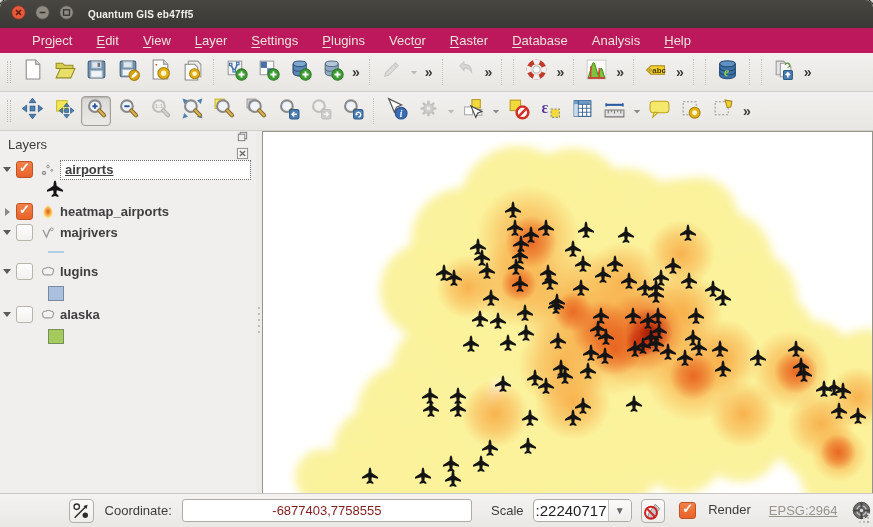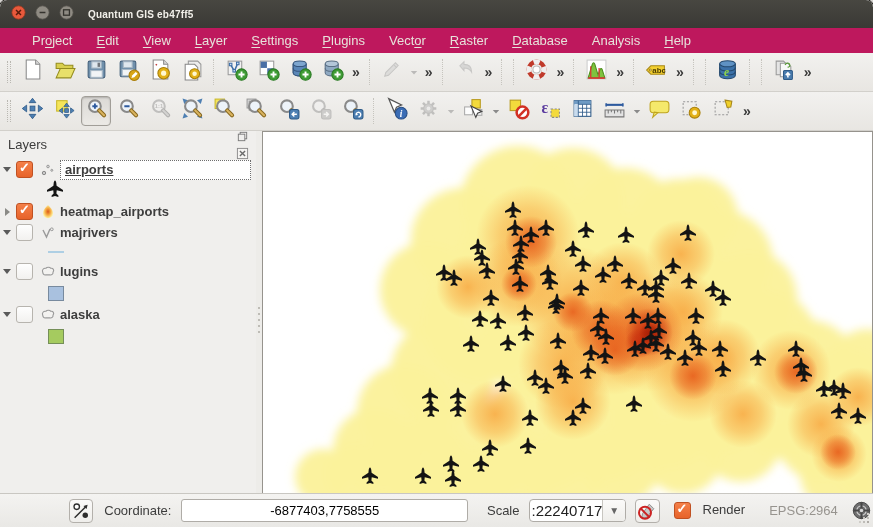--- a/index.html
+++ b/index.html
@@ -60,30 +60,30 @@
                    background:repeating-linear-gradient(#BEBCB6 0 2px,transparent 2px 6px);}
   .canvas{flex:1;background:#fff;border:1px solid #96938D;position:relative;overflow:hidden;}
   .canvas svg{position:absolute;left:0;top:0;}
   
   .statusbar{position:absolute;left:0;right:0;bottom:0;height:33px;background:linear-gradient(#F4F3F1,#E9E8E5);
              border-top:1px solid #C9C7C2;display:flex;align-items:center;font-size:13px;color:#3C3C3C;}
   .sb-icon-btn{width:25px;height:24px;border:1px solid #B3B0AB;border-radius:4px;
                background:linear-gradient(#FBFAF9,#EFEEEB);display:flex;align-items:center;justify-content:center;padding:0;}
   .coord-label{margin-left:11px;}
   .coord-input{width:290px;height:19px;margin-left:10px;border:1px solid #AFACA7;border-radius:3px;
-               text-align:center;font-size:13px;font-family:"Liberation Sans",sans-serif;color:#000000;}
+               text-align:center;font-size:13px;font-family:"Liberation Sans",sans-serif;color:#7f1d1d;}
   .scale-label{margin-left:19px;}
   .combo{width:99px;height:21px;margin-left:9px;border:1px solid #AFACA7;border-radius:4px;background:#fff;
          display:flex;align-items:center;overflow:hidden;}
   .combo-text{flex:1;padding-left:2px;white-space:nowrap;overflow:hidden;font-size:15px;color:#222;}
   .combo-arrow{width:22px;align-self:stretch;border-left:1px solid #C8C6C1;display:flex;align-items:center;
                justify-content:center;color:#666;font-size:10px;background:linear-gradient(#FBFAF9,#EFEEEB);}
   .render-wrap{display:flex;margin-left:12px;}
   .render-label{margin-left:7px;}
-  .epsg{margin-left:24px;color:#97948F;}
+  .epsg{margin-left:18px;color:#97948F;text-decoration:underline;}
   .crs-btn{width:24px;height:24px;border:0;background:transparent;margin-left:12px;padding:0;
            display:flex;align-items:center;justify-content:center;}
   .grip{position:absolute;right:4px;bottom:4px;width:10px;height:10px;}
   .grip::after{content:"";position:absolute;right:0;bottom:0;width:2px;height:2px;background:#AFACA7;
                box-shadow:-4px 0 #BFBDB8,-8px 0 #CFCDC8,0 -4px #BFBDB8,0 -8px #CFCDC8,-4px -4px #C7C5C0;}
 </style>
 </head>
 <body>
 
 <div class="window">

